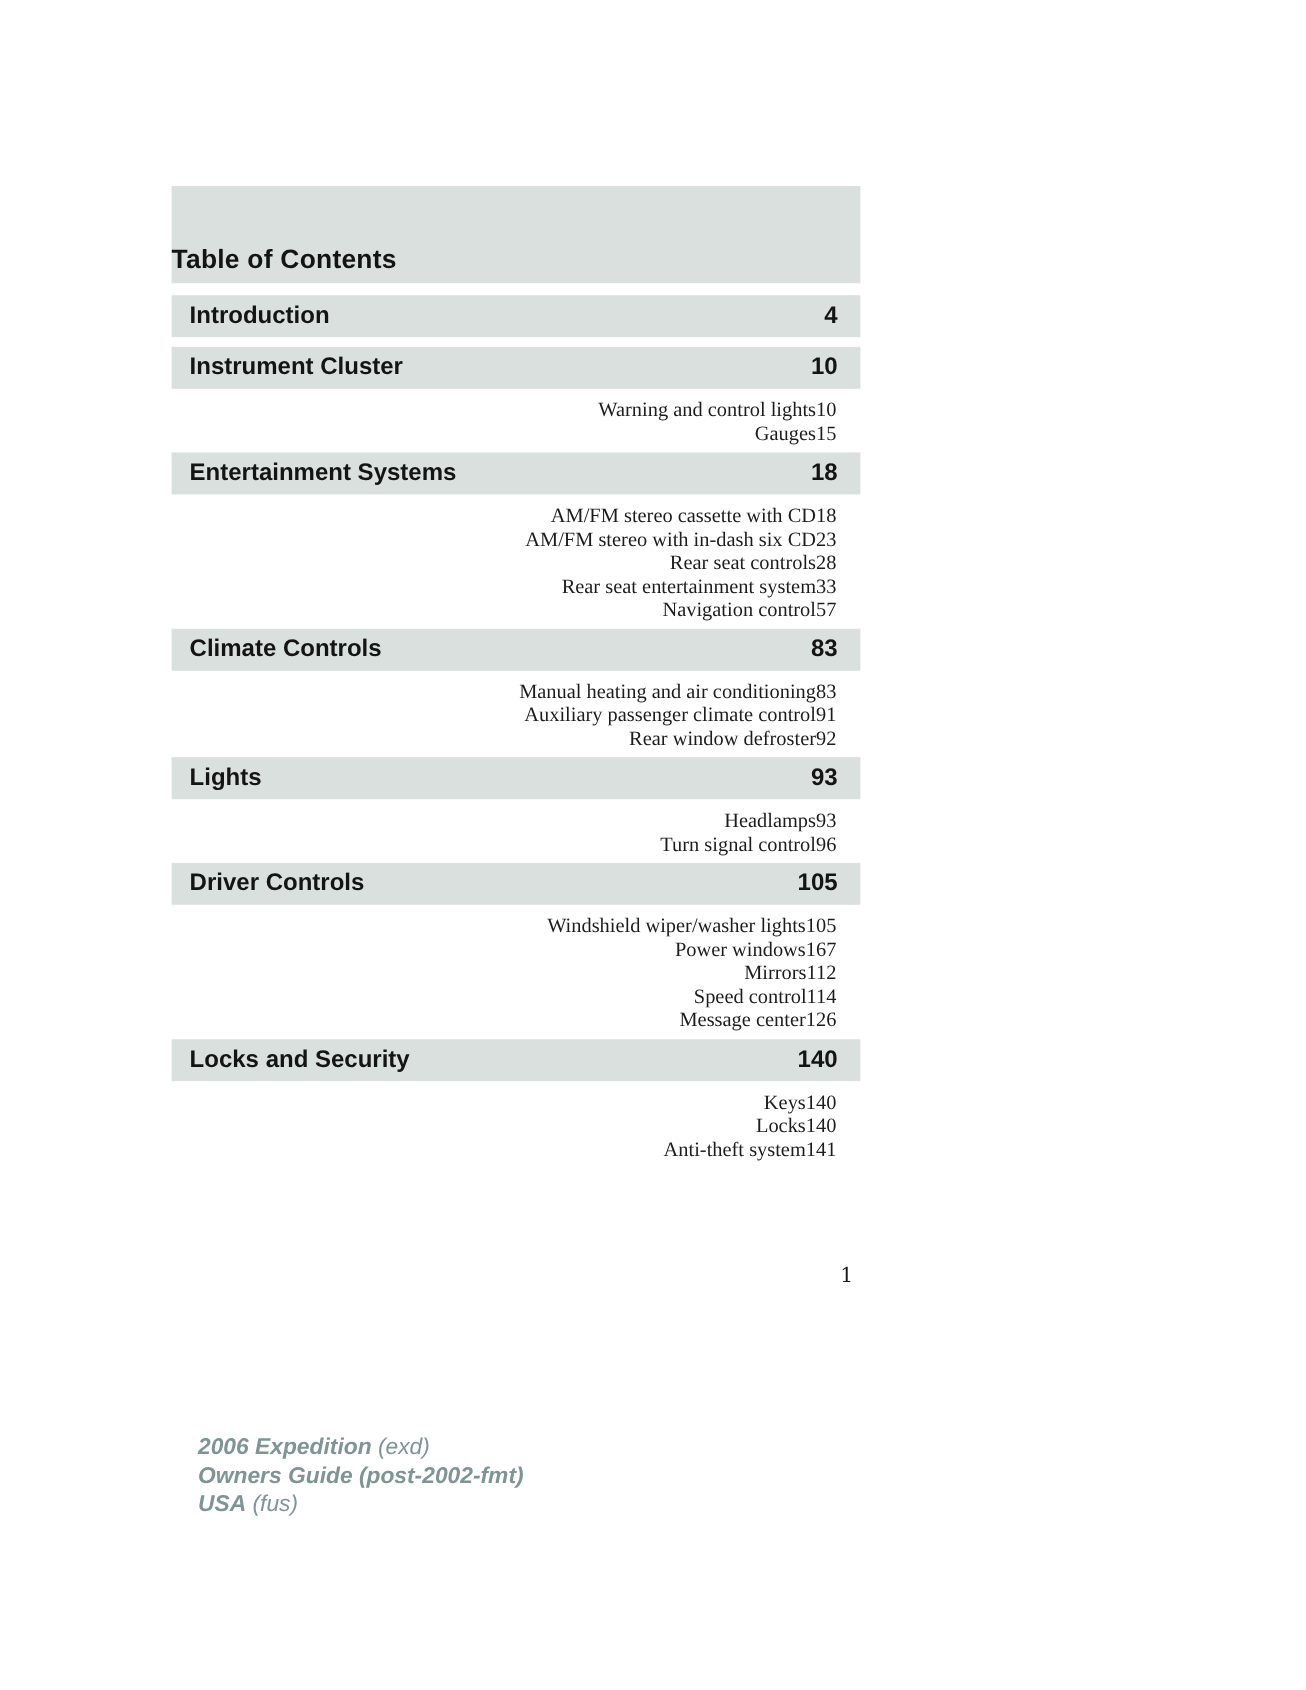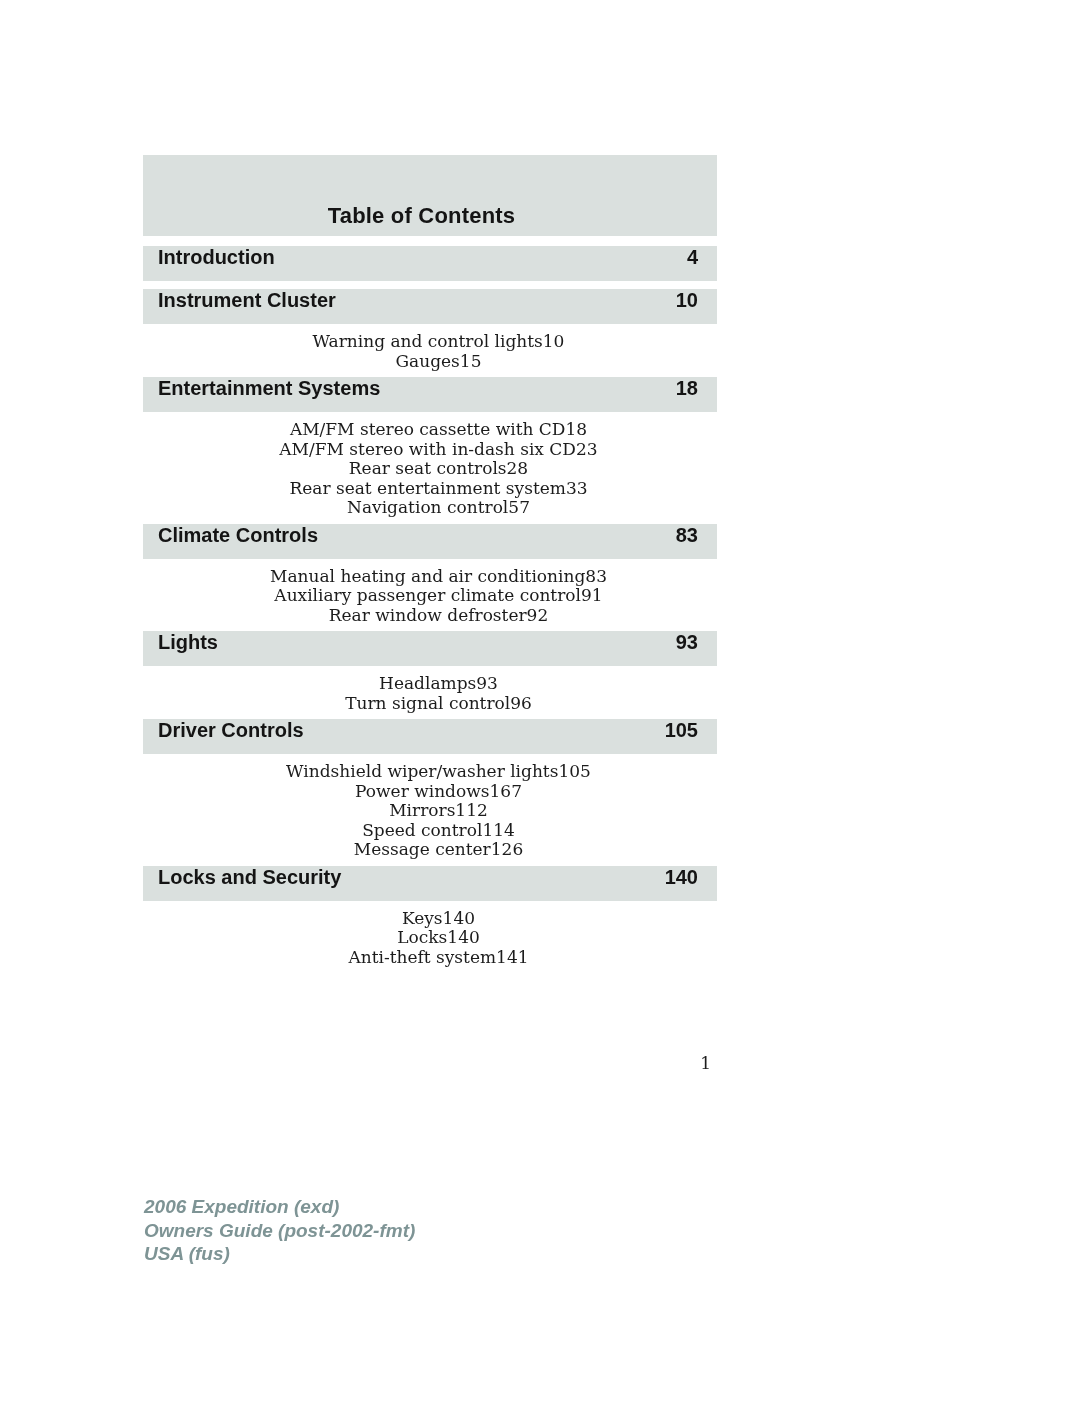--- a/index.html
+++ b/index.html
@@ -19,73 +19,75 @@
     overflow:hidden;
   }
   .content{
     position:absolute; left:143px; top:155px; width:574px;
   }
   .toc-header{
     height:81px;
     background:var(--bar-bg);
     display:flex;
     align-items:flex-end;
-    justify-content:center;
+    justify-content:flex-start;
     padding:0 17px 9px 0;
   }
   .toc-header h1{
     font-size:22px;
     font-weight:bold;
     line-height:1;
     letter-spacing:0.2px;
   }
   .toc-section .bar{
     height:35px;
     background:var(--bar-bg);
     display:flex;
+    align-items:center;
     justify-content:space-between;
     padding:0 19px 0 15px;
     font-size:20px;
     font-weight:bold;
   }
   #toc .toc-section:first-child .bar{ margin-top:10px; }
   #toc .toc-section:nth-child(2) .bar{ margin-top:8px; }
   .sub-list{
     list-style:none;
     padding:8px 0 6px 0;
     font-family:"DejaVu Serif", serif;
     font-size:17px;
     color:#1c1c1c;
   }
   .sub-item{
     display:flex;
-    justify-content:center;
+    justify-content:flex-end;
     line-height:19.5px;
     padding:0 20px 0 37px;
+    font-family:Liberation Serif, serif;
   }
   .folio{
     position:absolute;
     left:143px; top:1053px;
     width:574px;
     text-align:right;
     padding-right:6px;
     font-family:"DejaVu Serif", serif;
     font-size:17px;
     color:#1c1c1c;
   }
   .doc-footer{
     position:absolute;
     left:144px; top:1195px;
     color:var(--footer);
     font-size:19px;
     line-height:23.5px;
     font-style:italic;
   }
-  .ft-bold{ font-weight:bold; }
-  .ft-normal{ font-weight:bold; }
+  .ft-bold{ font-weight:bold;margin-left:21px; }
+  .ft-normal{ font-weight:normal; }
 </style>
 </head>
 <body>
 
 <div class="content">
   <header class="toc-header">
     <h1>Table of Contents</h1>
   </header>
   <div id="toc">
   <section class="toc-section">

